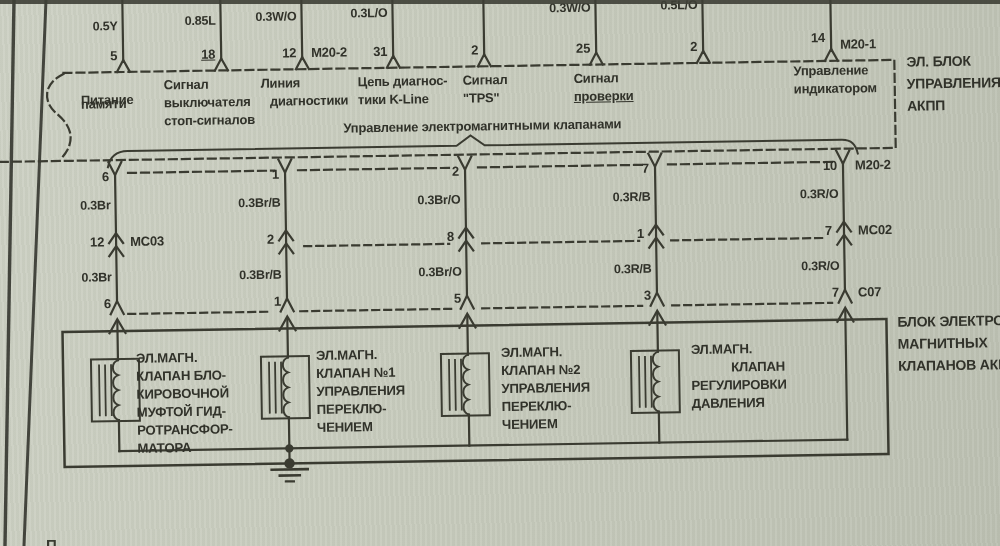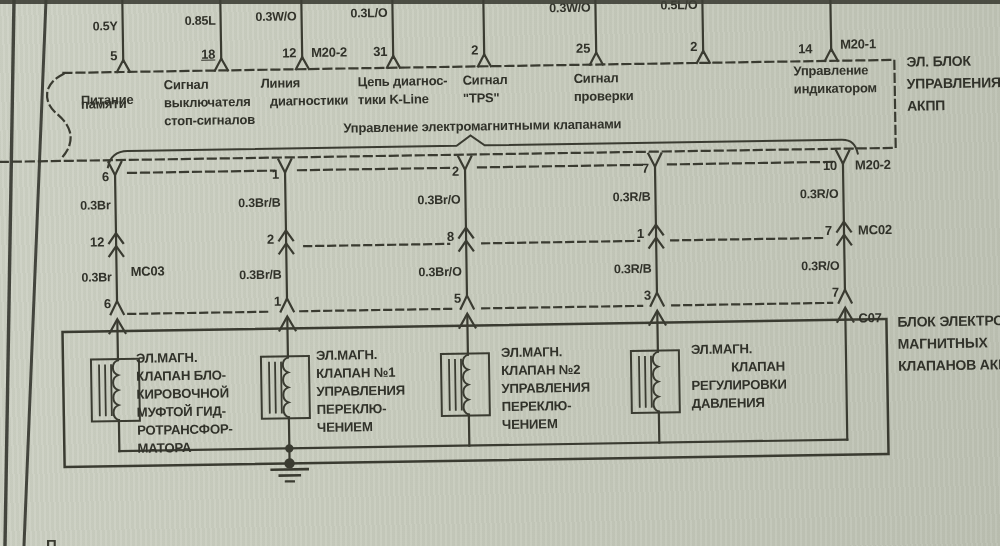--- a/index.html
+++ b/index.html
@@ -106,36 +106,36 @@
     <div class="t wl r" style="left:617px;top:8px;width:85px;">0.5L/O</div>
 
     <div class="t pn r" style="left:81px;top:49px;width:40px;">5</div>
     <div class="t pn r" style="left:179px;top:49px;width:40px;text-decoration:underline;">18</div>
     <div class="t pn r" style="left:260px;top:49px;width:40px;">12</div>
     <div class="t pn" style="left:315px;top:49px;">M20-2</div>
     <div class="t pn r" style="left:351px;top:49px;width:40px;">31</div>
     <div class="t pn r" style="left:442px;top:49px;width:40px;">2</div>
     <div class="t pn r" style="left:554px;top:49px;width:40px;">25</div>
     <div class="t pn r" style="left:661px;top:49px;width:40px;">2</div>
-    <div class="t pn r" style="left:789px;top:53px;width:40px;text-align:center;">14</div>
+    <div class="t pn r" style="left:789px;top:42px;width:40px;">14</div>
     <div class="t pn" style="left:844px;top:49px;">M20-1</div>
 
     <div class="t lbl" style="left:84px;top:92px;">Питание</div>
     <div class="t lbl" style="left:84px;top:96px;">памяти</div>
     <div class="t lbl" style="left:167px;top:78px;">Сигнал</div>
     <div class="t lbl" style="left:167px;top:96px;">выключателя</div>
     <div class="t lbl" style="left:167px;top:114px;">стоп-сигналов</div>
     <div class="t lbl" style="left:264px;top:78px;">Линия</div>
     <div class="t lbl" style="left:273px;top:96px;">диагностики</div>
     <div class="t lbl" style="left:361px;top:78px;">Цепь диагнос-</div>
     <div class="t lbl" style="left:361px;top:96px;">тики K-Line</div>
     <div class="t lbl" style="left:466px;top:78px;">Сигнал</div>
     <div class="t lbl" style="left:466px;top:96px;">"TPS"</div>
     <div class="t lbl" style="left:577px;top:78px;">Сигнал</div>
-    <div class="t lbl" style="left:577px;top:96px;">проверки</div>
+    <div class="t lbl" style="left:577px;top:96px;text-decoration:underline;">проверки</div>
     <div class="t lbl" style="left:797px;top:74px;">Управление</div>
     <div class="t lbl" style="left:797px;top:92px;">индикатором</div>
 
     <div class="t big" style="left:910px;top:64px;">ЭЛ. БЛОК</div>
     <div class="t big" style="left:910px;top:86px;">УПРАВЛЕНИЯ</div>
     <div class="t big" style="left:910px;top:108px;">АКПП</div>
 
     <div class="t lbl c" style="left:330px;top:124px;width:310px;">Управление электромагнитными клапанами</div>
 
     <div class="t pn r" style="left:71px;top:170px;width:40px;">6</div>
@@ -145,39 +145,39 @@
     <div class="t pn r" style="left:799px;top:170px;width:40px;">10</div>
     <div class="t pn" style="left:857px;top:170px;">M20-2</div>
 
     <div class="t wl r" style="left:32px;top:199px;width:80px;">0.3Br</div>
     <div class="t wl r" style="left:202px;top:199px;width:80px;">0.3Br/B</div>
     <div class="t wl r" style="left:382px;top:199px;width:80px;">0.3Br/O</div>
     <div class="t wl r" style="left:572px;top:199px;width:80px;">0.3R/B</div>
     <div class="t wl r" style="left:760px;top:199px;width:80px;">0.3R/O</div>
 
     <div class="t pn r" style="left:65px;top:235px;width:40px;">12</div>
-    <div class="t pn" style="left:131px;top:235px;margin-top:30px;">MC03</div>
+    <div class="t pn" style="left:131px;top:235px;">MC03</div>
     <div class="t pn r" style="left:235px;top:235px;width:40px;">2</div>
     <div class="t pn r" style="left:415px;top:235px;width:40px;">8</div>
     <div class="t pn r" style="left:605px;top:235px;width:40px;">1</div>
     <div class="t pn r" style="left:793px;top:235px;width:40px;">7</div>
     <div class="t pn" style="left:859px;top:235px;">MC02</div>
 
     <div class="t wl r" style="left:32px;top:271px;width:80px;">0.3Br</div>
     <div class="t wl r" style="left:202px;top:271px;width:80px;">0.3Br/B</div>
     <div class="t wl r" style="left:382px;top:271px;width:80px;">0.3Br/O</div>
     <div class="t wl r" style="left:572px;top:271px;width:80px;">0.3R/B</div>
     <div class="t wl r" style="left:760px;top:271px;width:80px;">0.3R/O</div>
 
     <div class="t pn r" style="left:71px;top:297px;width:40px;">6</div>
     <div class="t pn r" style="left:241px;top:297px;width:40px;">1</div>
     <div class="t pn r" style="left:421px;top:297px;width:40px;">5</div>
     <div class="t pn r" style="left:611px;top:297px;width:40px;">3</div>
     <div class="t pn r" style="left:799px;top:297px;width:40px;">7</div>
-    <div class="t pn" style="left:858px;top:297px;margin-top:26px;">C07</div>
+    <div class="t pn" style="left:858px;top:297px;">C07</div>
 
     <div class="t valve" style="left:135px;top:351px;">ЭЛ.МАГН.</div>
     <div class="t valve" style="left:135px;top:369px;">КЛАПАН БЛО-</div>
     <div class="t valve" style="left:135px;top:387px;">КИРОВОЧНОЙ</div>
     <div class="t valve" style="left:135px;top:405px;">МУФТОЙ ГИД-</div>
     <div class="t valve" style="left:135px;top:423px;">РОТРАНСФОР-</div>
     <div class="t valve" style="left:135px;top:441px;">МАТОРА</div>
 
     <div class="t valve" style="left:315px;top:351px;">ЭЛ.МАГН.</div>
     <div class="t valve" style="left:315px;top:369px;">КЛАПАН №1</div>

